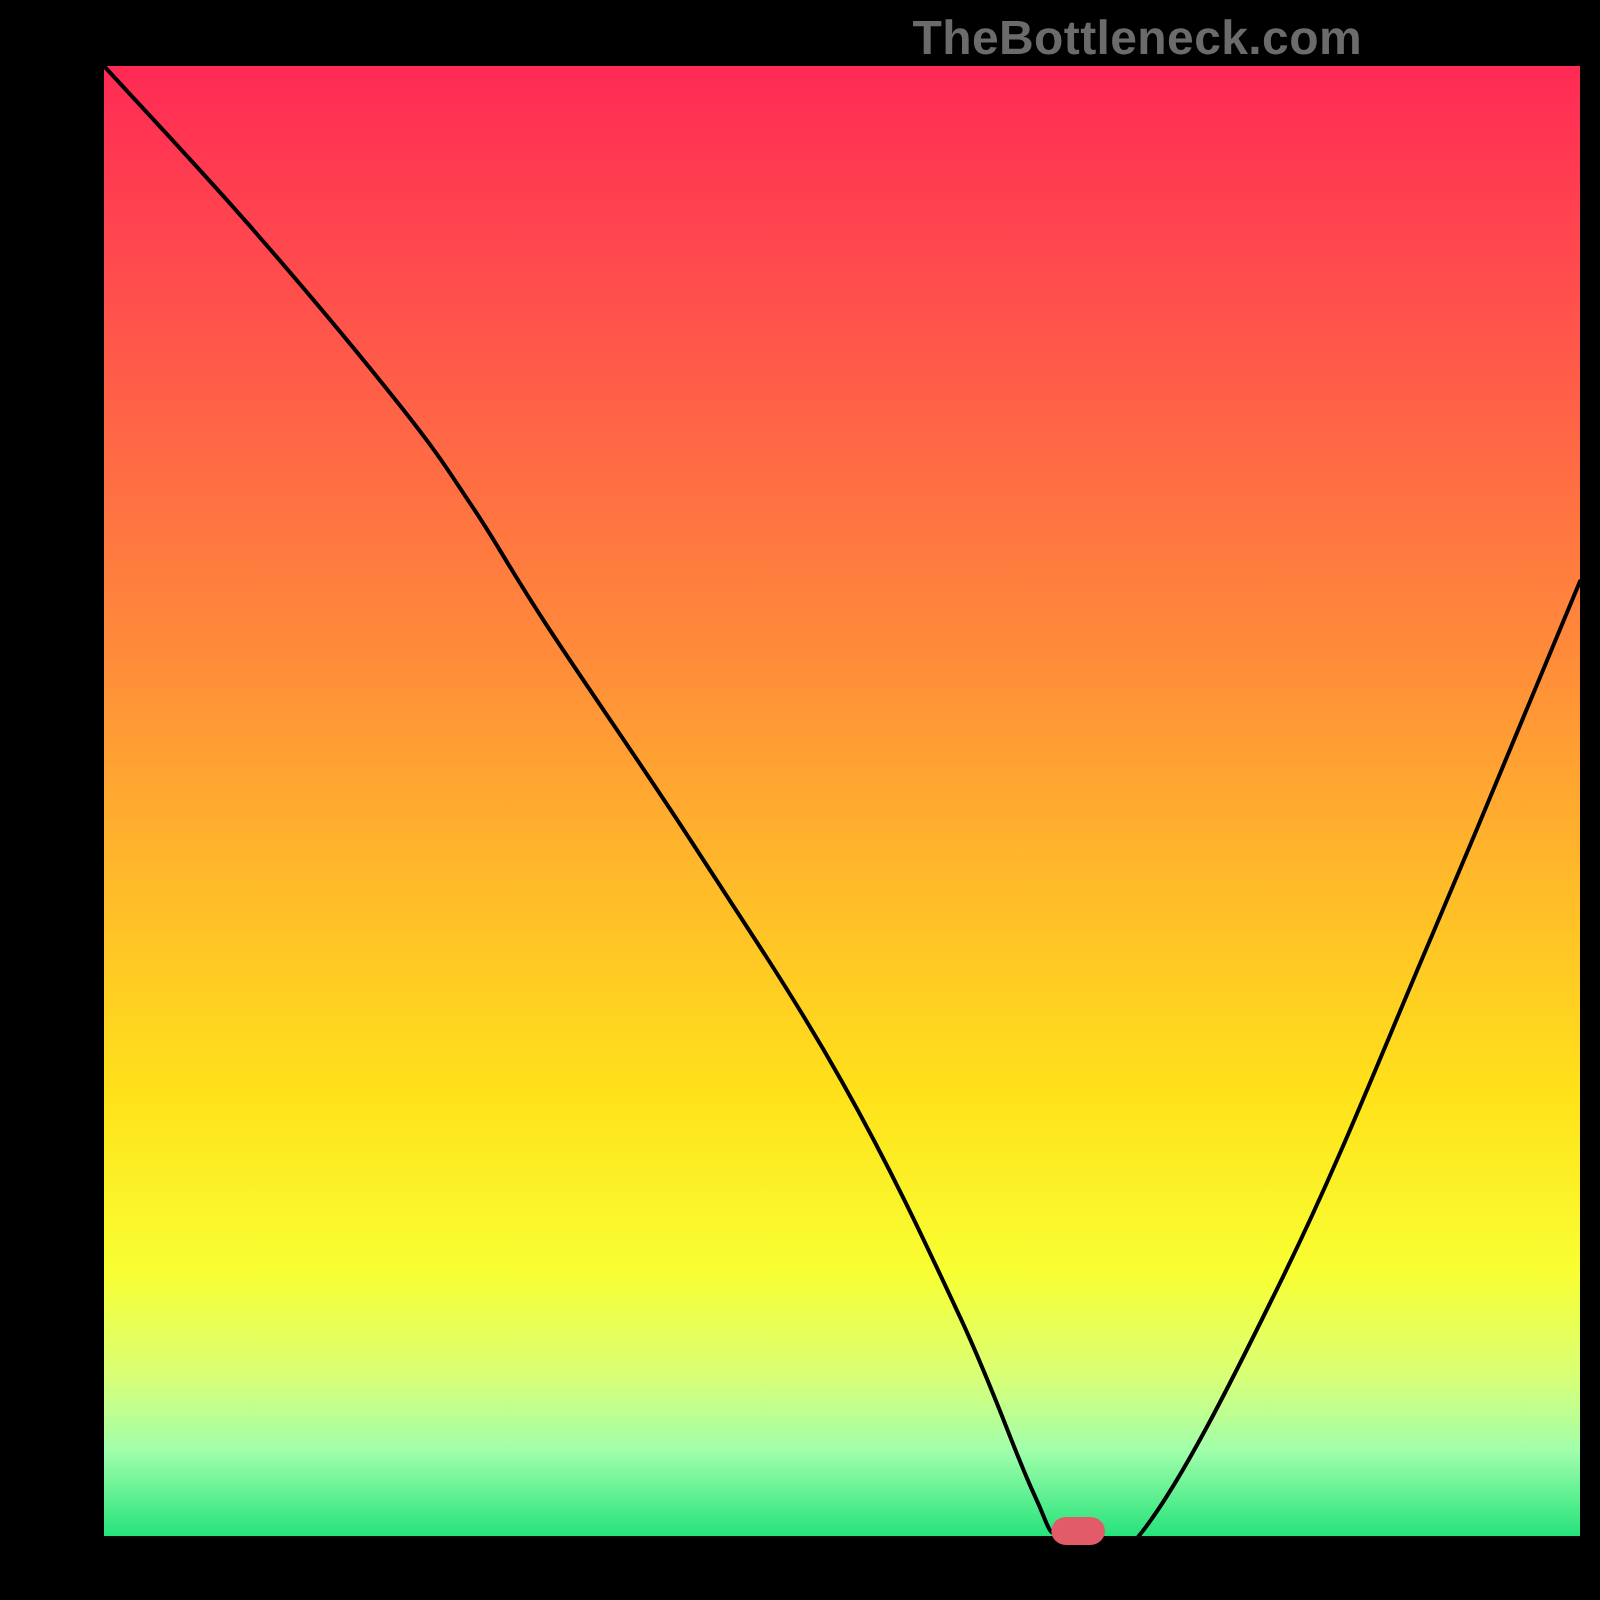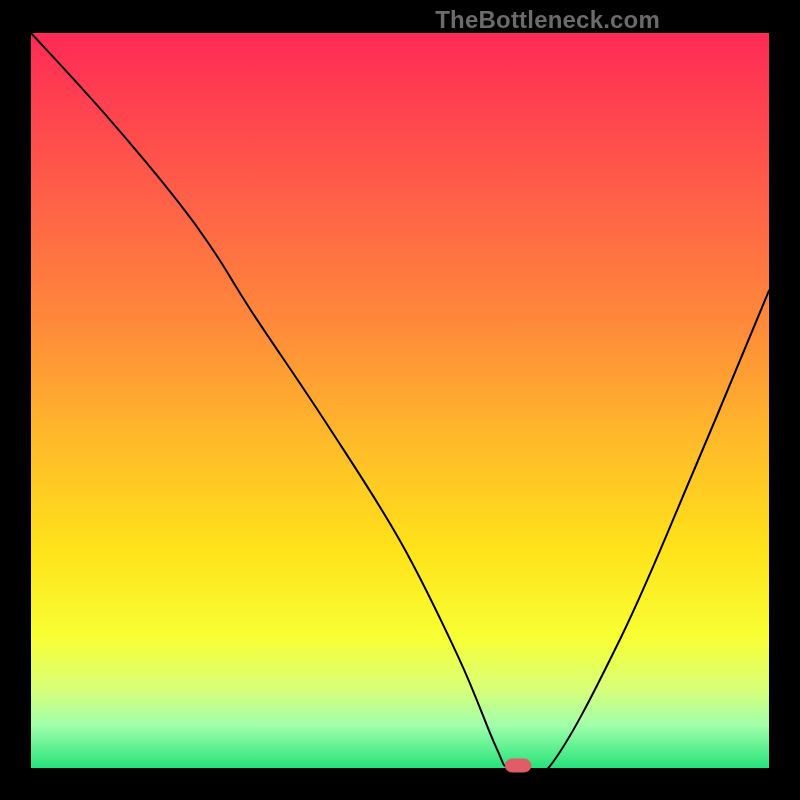--- a/index.html
+++ b/index.html
@@ -7,20 +7,21 @@
     padding: 0;
     width: 800px;
     height: 800px;
     background: #000;
     overflow: hidden;
   }
   .stage {
     position: relative;
     width: 672px;
     height: 800px;
+    margin-left: 21px;
   }
   .watermark {
     position: absolute;
     top: 6px;
     right: 12px;
     font-family: Arial, Helvetica, sans-serif;
     font-size: 24px;
     font-weight: 600;
     color: #6b6b6b;
     letter-spacing: 0.2px;

